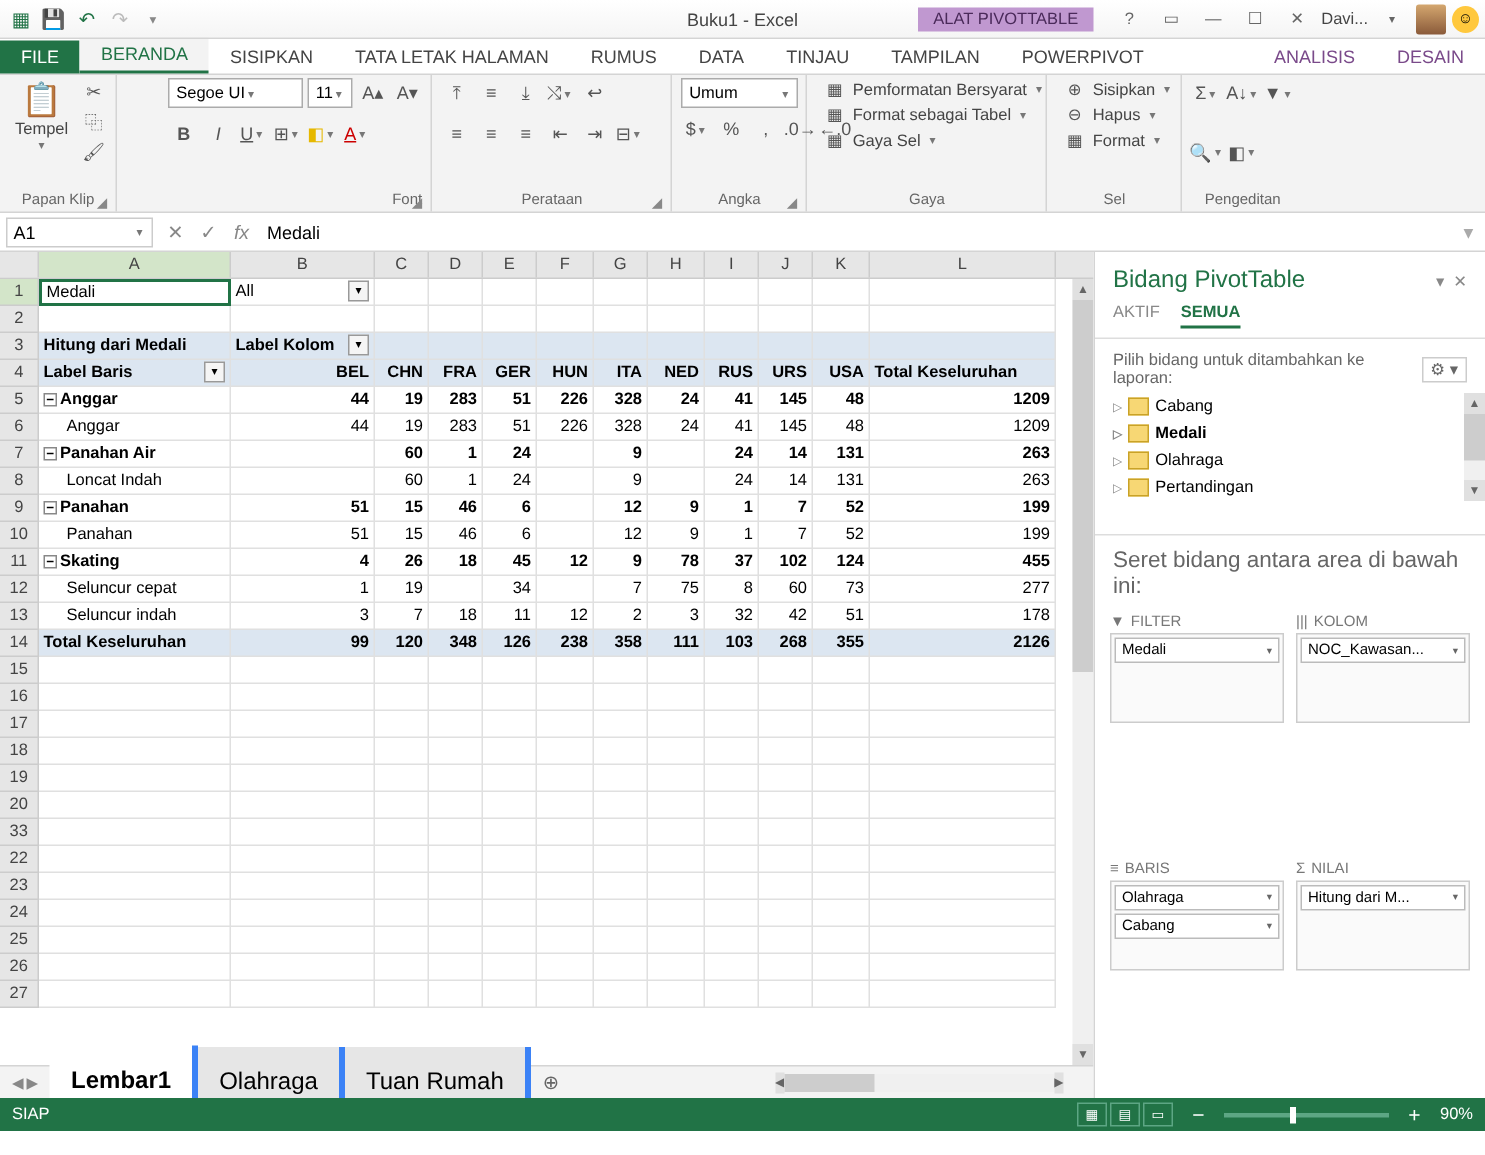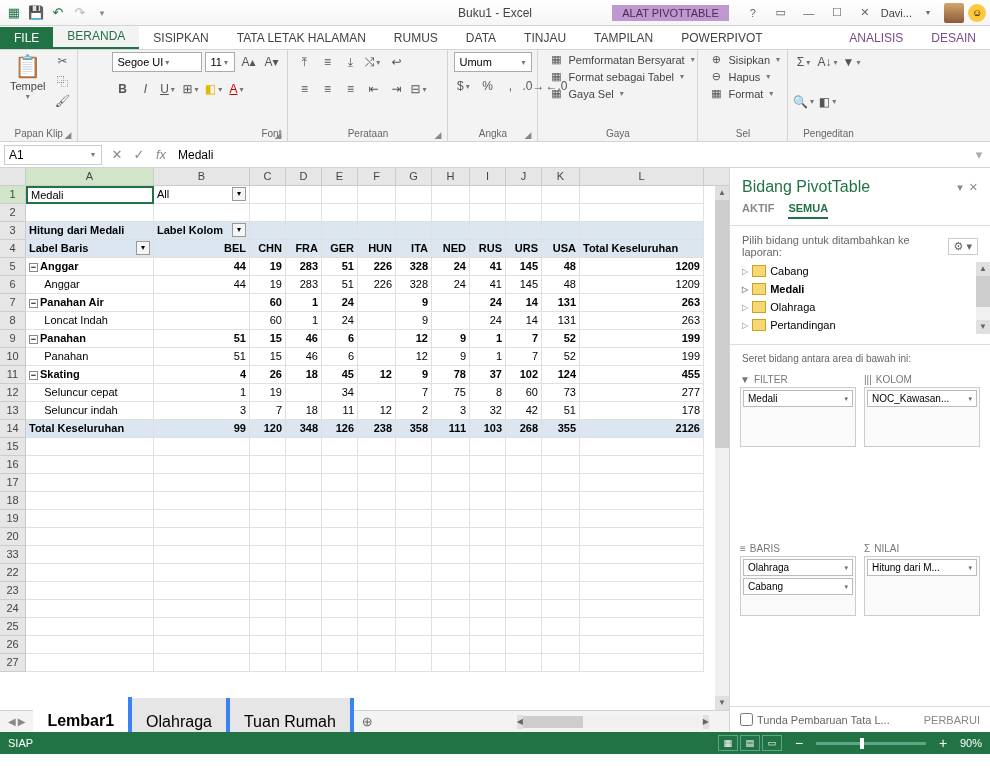--- a/index.html
+++ b/index.html
@@ -84,31 +84,31 @@
 .hscroll .track { width: 180px; height: 12px; background: #f0f0f0; display: flex; }
 .hscroll .th { width: 60px; background: #cdcdcd; }
 
 
 .field-pane { width: 260px; background: #fff; display: flex; flex-direction: column; }
 .fp-header { padding: 10px 12px 6px; display: flex; justify-content: space-between; align-items: center; }
 .fp-title { font-size: 16px; color: #217346; }
 .fp-close { display: flex; gap: 6px; color: #888; }
 .fp-close span { cursor: pointer; }
 .fp-tabs { display: flex; gap: 14px; padding: 0 12px 6px; border-bottom: 1px solid #ddd; font-size: 11px; }
-.fp-tab { color: #888; cursor: pointer; padding-bottom: 3px; font-weight: bold; }
+.fp-tab { color: #888; cursor: pointer; padding-bottom: 3px; }
 .fp-tab.active { color: #217346; font-weight: bold; border-bottom: 2px solid #217346; }
 .fp-hint { padding: 8px 12px 4px; font-size: 11px; color: #666; display: flex; justify-content: space-between; align-items: center; }
 .fp-gear { border: 1px solid #ccc; padding: 1px 5px; cursor: pointer; color: #666; }
 .fp-fields { padding: 0 8px; flex: 0 0 auto; }
 .fp-field { display: flex; align-items: center; gap: 4px; padding: 3px 4px; font-size: 11px; cursor: pointer; }
 .fp-field .tri { font-size: 8px; color: #888; }
 .fp-field .tbl-ic { width: 14px; height: 12px; background: #f7d774; border: 1px solid #c9a227; }
 .fp-field.bold { font-weight: bold; }
 .fp-scroll { width: 14px; }
-.fp-drag-hint { padding: 8px 12px 4px; font-size: 10px; color: #666; border-top: 1px solid #ddd; margin-top: 10px; }
+.fp-drag-hint { padding: 8px 12px 4px; font-size: 15px; color: #666; border-top: 1px solid #ddd; margin-top: 22px; }
 .fp-areas { display: grid; grid-template-columns: 1fr 1fr; gap: 8px; padding: 4px 10px; flex: 1; }
 .fp-area { }
 .fp-area-title { font-size: 10px; color: #777; padding: 2px 0; display: flex; align-items: center; gap: 4px; }
 .fp-area-box { border: 1px solid #ccc; min-height: 60px; background: #fafafa; padding: 2px; }
 .fp-chip { background: #fff; border: 1px solid #bbb; padding: 2px 4px; font-size: 10px; display: flex; justify-content: space-between; align-items: center; margin-bottom: 2px; cursor: pointer; }
 .fp-chip .car { font-size: 7px; color: #666; }
 .fp-footer { display: flex; align-items: center; justify-content: space-between; padding: 6px 10px; font-size: 11px; border-top: 1px solid #ddd; }
 .fp-footer label { display: flex; align-items: center; gap: 4px; color: #666; }
 .fp-update { color: #888; cursor: pointer; }
 
@@ -873,27 +873,20 @@
             <span>NILAI</span>
           </div>
         <div class="fp-area-box">
           <div class="fp-chip">
               <span>Hitung dari M...</span>
               <span class="car">▾</span>
             </div>
         </div>
       </div>
     </div>
-    <div class="fp-footer">
-      <label>
-          <input type="checkbox" style="">
-          <span>Tunda Pembaruan Tata L...</span>
-        </label>
-      <span class="fp-update">PERBARUI</span>
-    </div>
   </div>
 </div>
 
 <div class="status-bar">
   <span>SIAP</span>
   <div class="status-right">
     <div class="view-btns">
       <div class="view-btn">▦</div>
       <div class="view-btn">▤</div>
       <div class="view-btn">▭</div>

